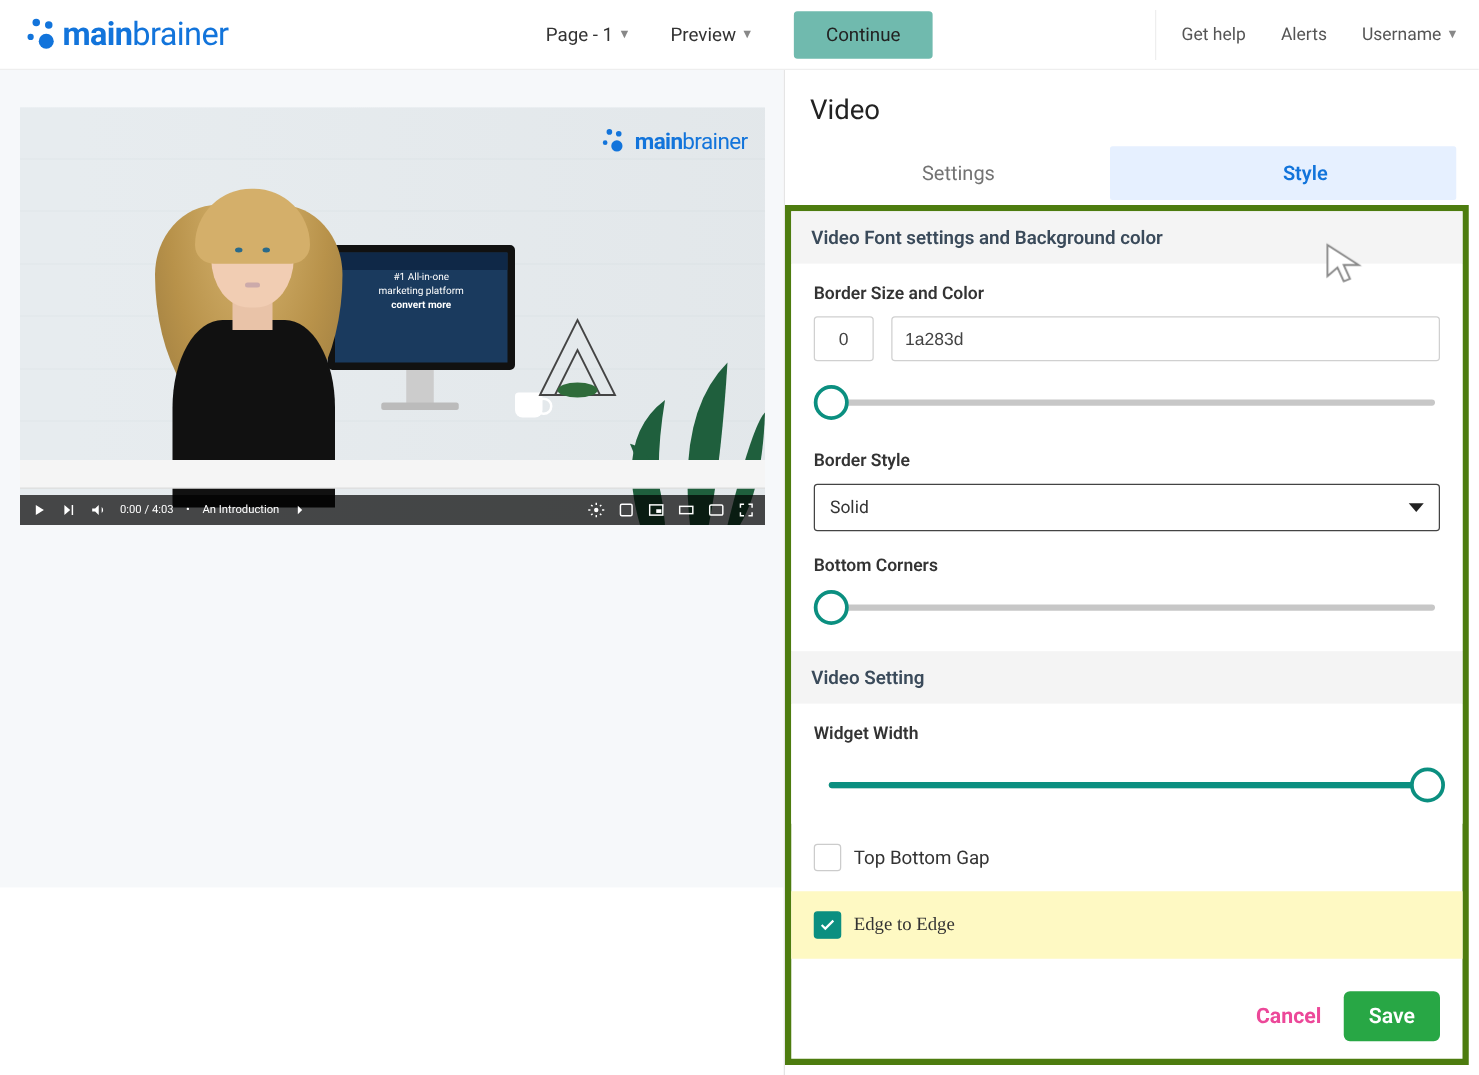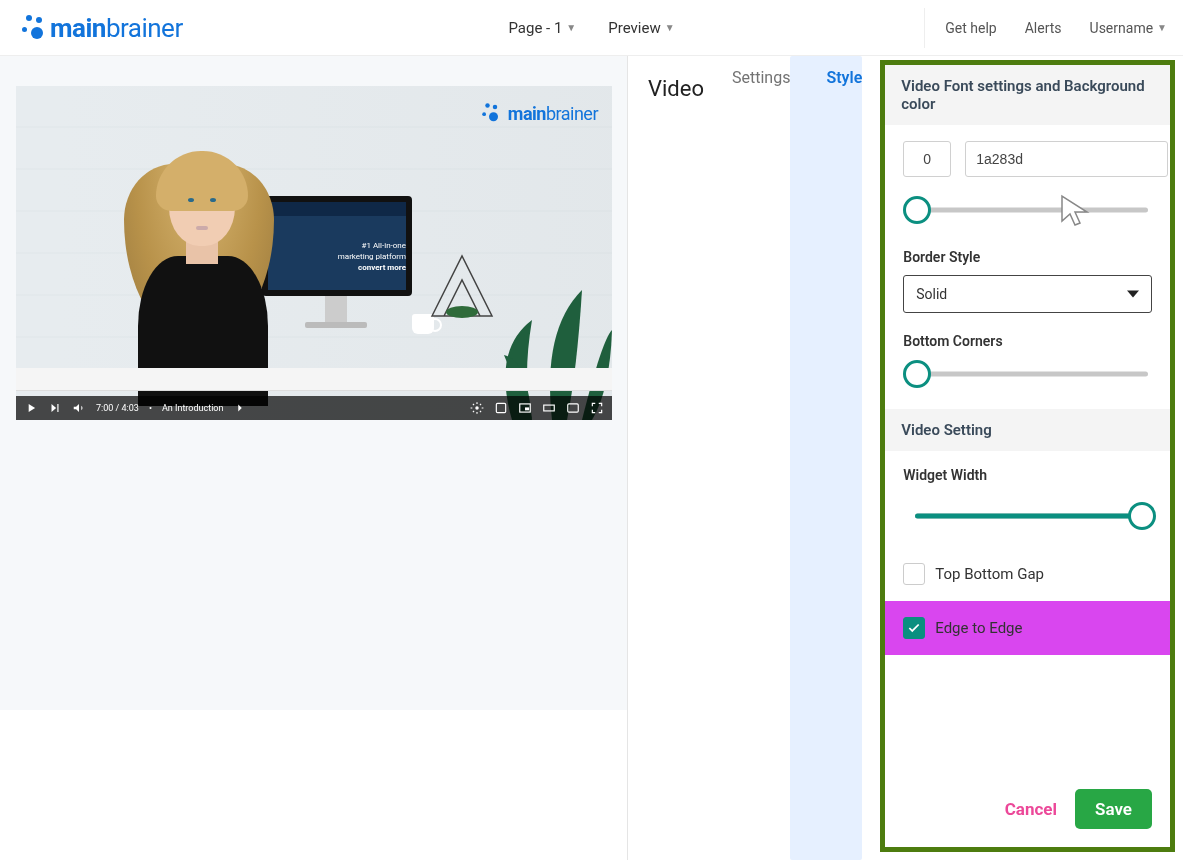--- a/index.html
+++ b/index.html
@@ -109,21 +109,21 @@
   }
   
   .scene-wall { position: absolute; inset: 0; background:
     linear-gradient(90deg, rgba(255,255,255,0.02), rgba(0,0,0,0.02)),
     repeating-linear-gradient(0deg, #e7ecef 0 40px, #e3e9ec 40px 42px),
     repeating-linear-gradient(90deg, #e7ecef 0 100px, #e3e9ec 100px 102px);
   }
   .desk { position: absolute; bottom: 30px; left: 0; right: 0; height: 22px; background: #f5f5f5; box-shadow: 0 1px 0 #ddd; }
   .monitor { position: absolute; right: 200px; top: 110px; width: 150px; height: 100px; background: #1a3a5e; border: 6px solid #111; border-radius: 4px; overflow: hidden; }
   .monitor .bar { height: 14px; background: #0f2847; }
-  .monitor .txt { color: #fff; font-size: 8px; text-align: right; margin-top: 24px; line-height: 1.4; }
+  .monitor .txt { color: #fff; font-size: 8px; text-align: center; margin-top: 0; line-height: 1.4; }
   .mstand { position: absolute; right: 265px; top: 210px; width: 22px; height: 28px; background: #ccc; }
   .mbase  { position: absolute; right: 245px; top: 236px; width: 62px; height: 6px; background: #bbb; border-radius: 2px; }
   .terrarium { position: absolute; right: 110px; top: 160px; width: 80px; height: 80px; }
   .terrarium svg { width: 100%; height: 100%; }
   .plant { position: absolute; right: 0px; bottom: 0; width: 120px; height: 160px; }
   .plant svg { width: 100%; height: 100%; }
   .cup { position: absolute; right: 178px; top: 228px; width: 22px; height: 20px; background: #fff; border-radius: 3px 3px 6px 6px; }
   .cup:after { content: ''; position: absolute; right: -8px; top: 4px; width: 10px; height: 10px; border: 2px solid #fff; border-radius: 50%; }
   .person { position: absolute; left: 70px; bottom: 14px; width: 220px; height: 300px; }
   .person .hair-back { position: absolute; left: 38px; top: 58px; width: 150px; height: 180px; background: radial-gradient(ellipse at top, #d9b773 0%, #b8924a 60%, #9a7a3f 100%); border-radius: 80px 80px 120px 120px / 90px 90px 200px 200px; }
@@ -146,21 +146,21 @@
   .player-bar .pico { width: 14px; height: 14px; fill: #fff; }
 
   .left-bottom-white { position: absolute; left: 0; right: 0; bottom: 0; height: 150px; background: #fff; }
 
   
   .right-panel {
     width: 556px;
     background: #fff;
     border-left: 1px solid #e5e5e5;
     display: flex;
-    flex-direction: row;
+    flex-direction: column;
     position: relative;
   }
   .panel-title {
     font-size: 22px;
     color: #222;
     padding: 20px 10px 16px 20px;
   }
   .tabs {
     display: flex;
     padding: 0 18px 0 18px;
@@ -288,21 +288,21 @@
     border-left: 6px solid transparent;
     border-right: 6px solid transparent;
     border-top: 7px solid #222;
   }
   .checkbox-row {
     display: flex;
     align-items: center;
     gap: 10px;
     padding: 16px 18px;
   }
-  .checkbox-row.alt { background: #d946ef; }
+  .checkbox-row.alt { background: #fef9c3; font-family: Liberation Serif, serif; }
   .chk {
     width: 22px; height: 22px;
     border: 1px solid #ccc;
     border-radius: 3px;
     background: #fff;
     display: flex;
     align-items: center;
     justify-content: center;
   }
   .chk.checked {
@@ -353,20 +353,21 @@
   </div>
   <div class="header-center">
     <div class="hdr-link">
       <span>Page - 1</span>
         <span class="caret">▼</span>
     </div>
     <div class="hdr-link">
       <span>Preview</span>
         <span class="caret">▼</span>
     </div>
+    <div class="continue-btn">Continue</div>
   </div>
   <div class="header-right">
     <div class="hdr-link">Get help</div>
     <div class="hdr-link">Alerts</div>
     <div class="hdr-link">
       <span>Username</span>
         <span class="caret">▼</span>
     </div>
   </div>
 </div>
@@ -425,21 +426,21 @@
       <div class="player-bar">
         <svg class="pico" viewBox="0 0 24 24">
             <path d="M8 5v14l11-7z"></path>
           </svg>
         <svg class="pico" viewBox="0 0 24 24">
             <path d="M6 5l8 7-8 7zM16 5h2v14h-2z"></path>
           </svg>
         <svg class="pico" viewBox="0 0 24 24">
             <path d="M3 10v4h4l5 5V5L7 10H3z M16 8a5 5 0 010 8"></path>
           </svg>
-        <span>7:00 / 4:03</span>
+        <span>0:00 / 4:03</span>
         <span>•</span>
         <span>An Introduction</span>
         <svg class="pico" viewBox="0 0 24 24">
             <path d="M9 6l6 6-6 6z"></path>
           </svg>
         <div class="sp"></div>
         <svg class="pico" viewBox="0 0 24 24">
             <circle cx="12" cy="12" r="3"></circle>
             <path d="M12 2v3M12 19v3M4 12H1M23 12h-3M5 5l2 2M17 17l2 2M5 19l2-2M17 7l2-2" stroke="#fff" stroke-width="2"></path>
           </svg>
@@ -471,20 +472,21 @@
       <div class="tab active">Style</div>
     </div>
 
     <svg class="cursor-svg" viewBox="0 0 40 40">
       <path d="M5 5 L5 30 L13 23 L18 34 L23 32 L18 21 L30 21 Z" fill="#fff" stroke="#888" stroke-width="1.5"></path>
     </svg>
 
     <div class="highlight-box">
       <div class="section-header">Video Font settings and Background color</div>
       <div class="section-body">
+        <div class="label">Border Size and Color</div>
         <div class="row-inputs">
           <input class="small-input" value="0" style="">
           <input class="wide-input" value="1a283d" style="">
         </div>
         <div class="slider">
           <div class="track"></div>
           <div class="thumb" style="left:14px"></div>
         </div>
         <div class="label" style="margin-top:24px">Border Style</div>
         <div class="select-box">

